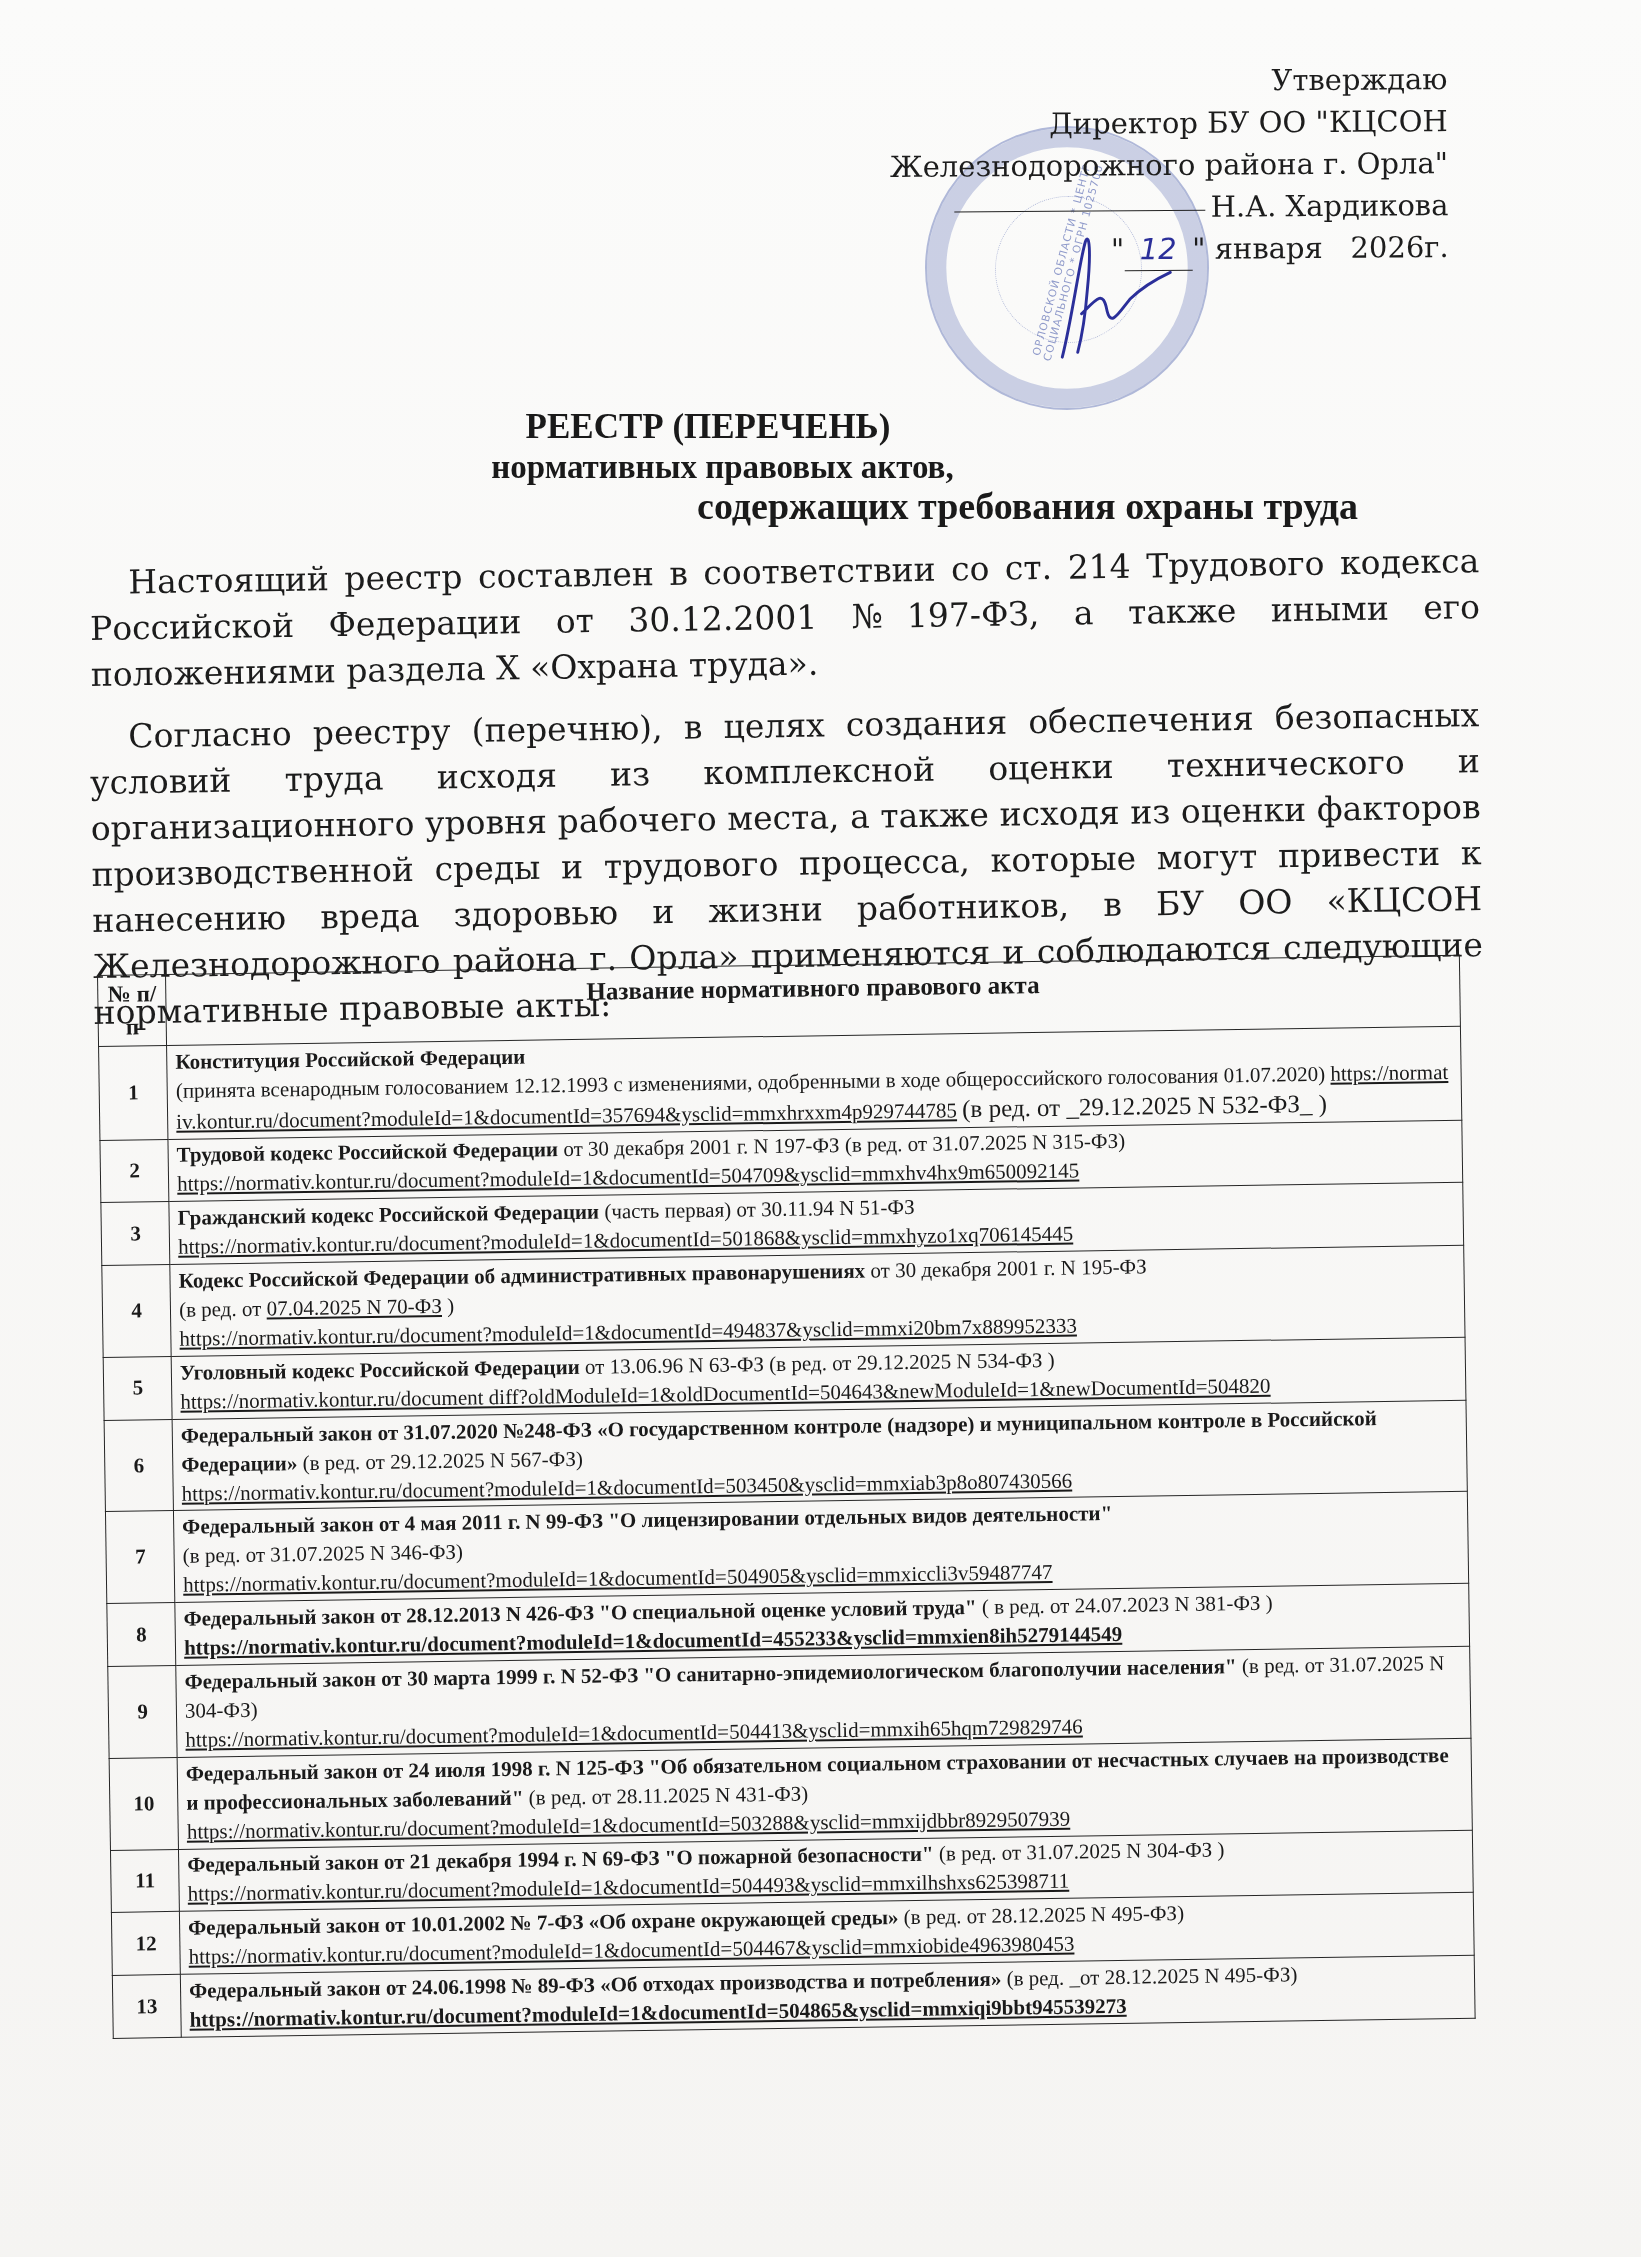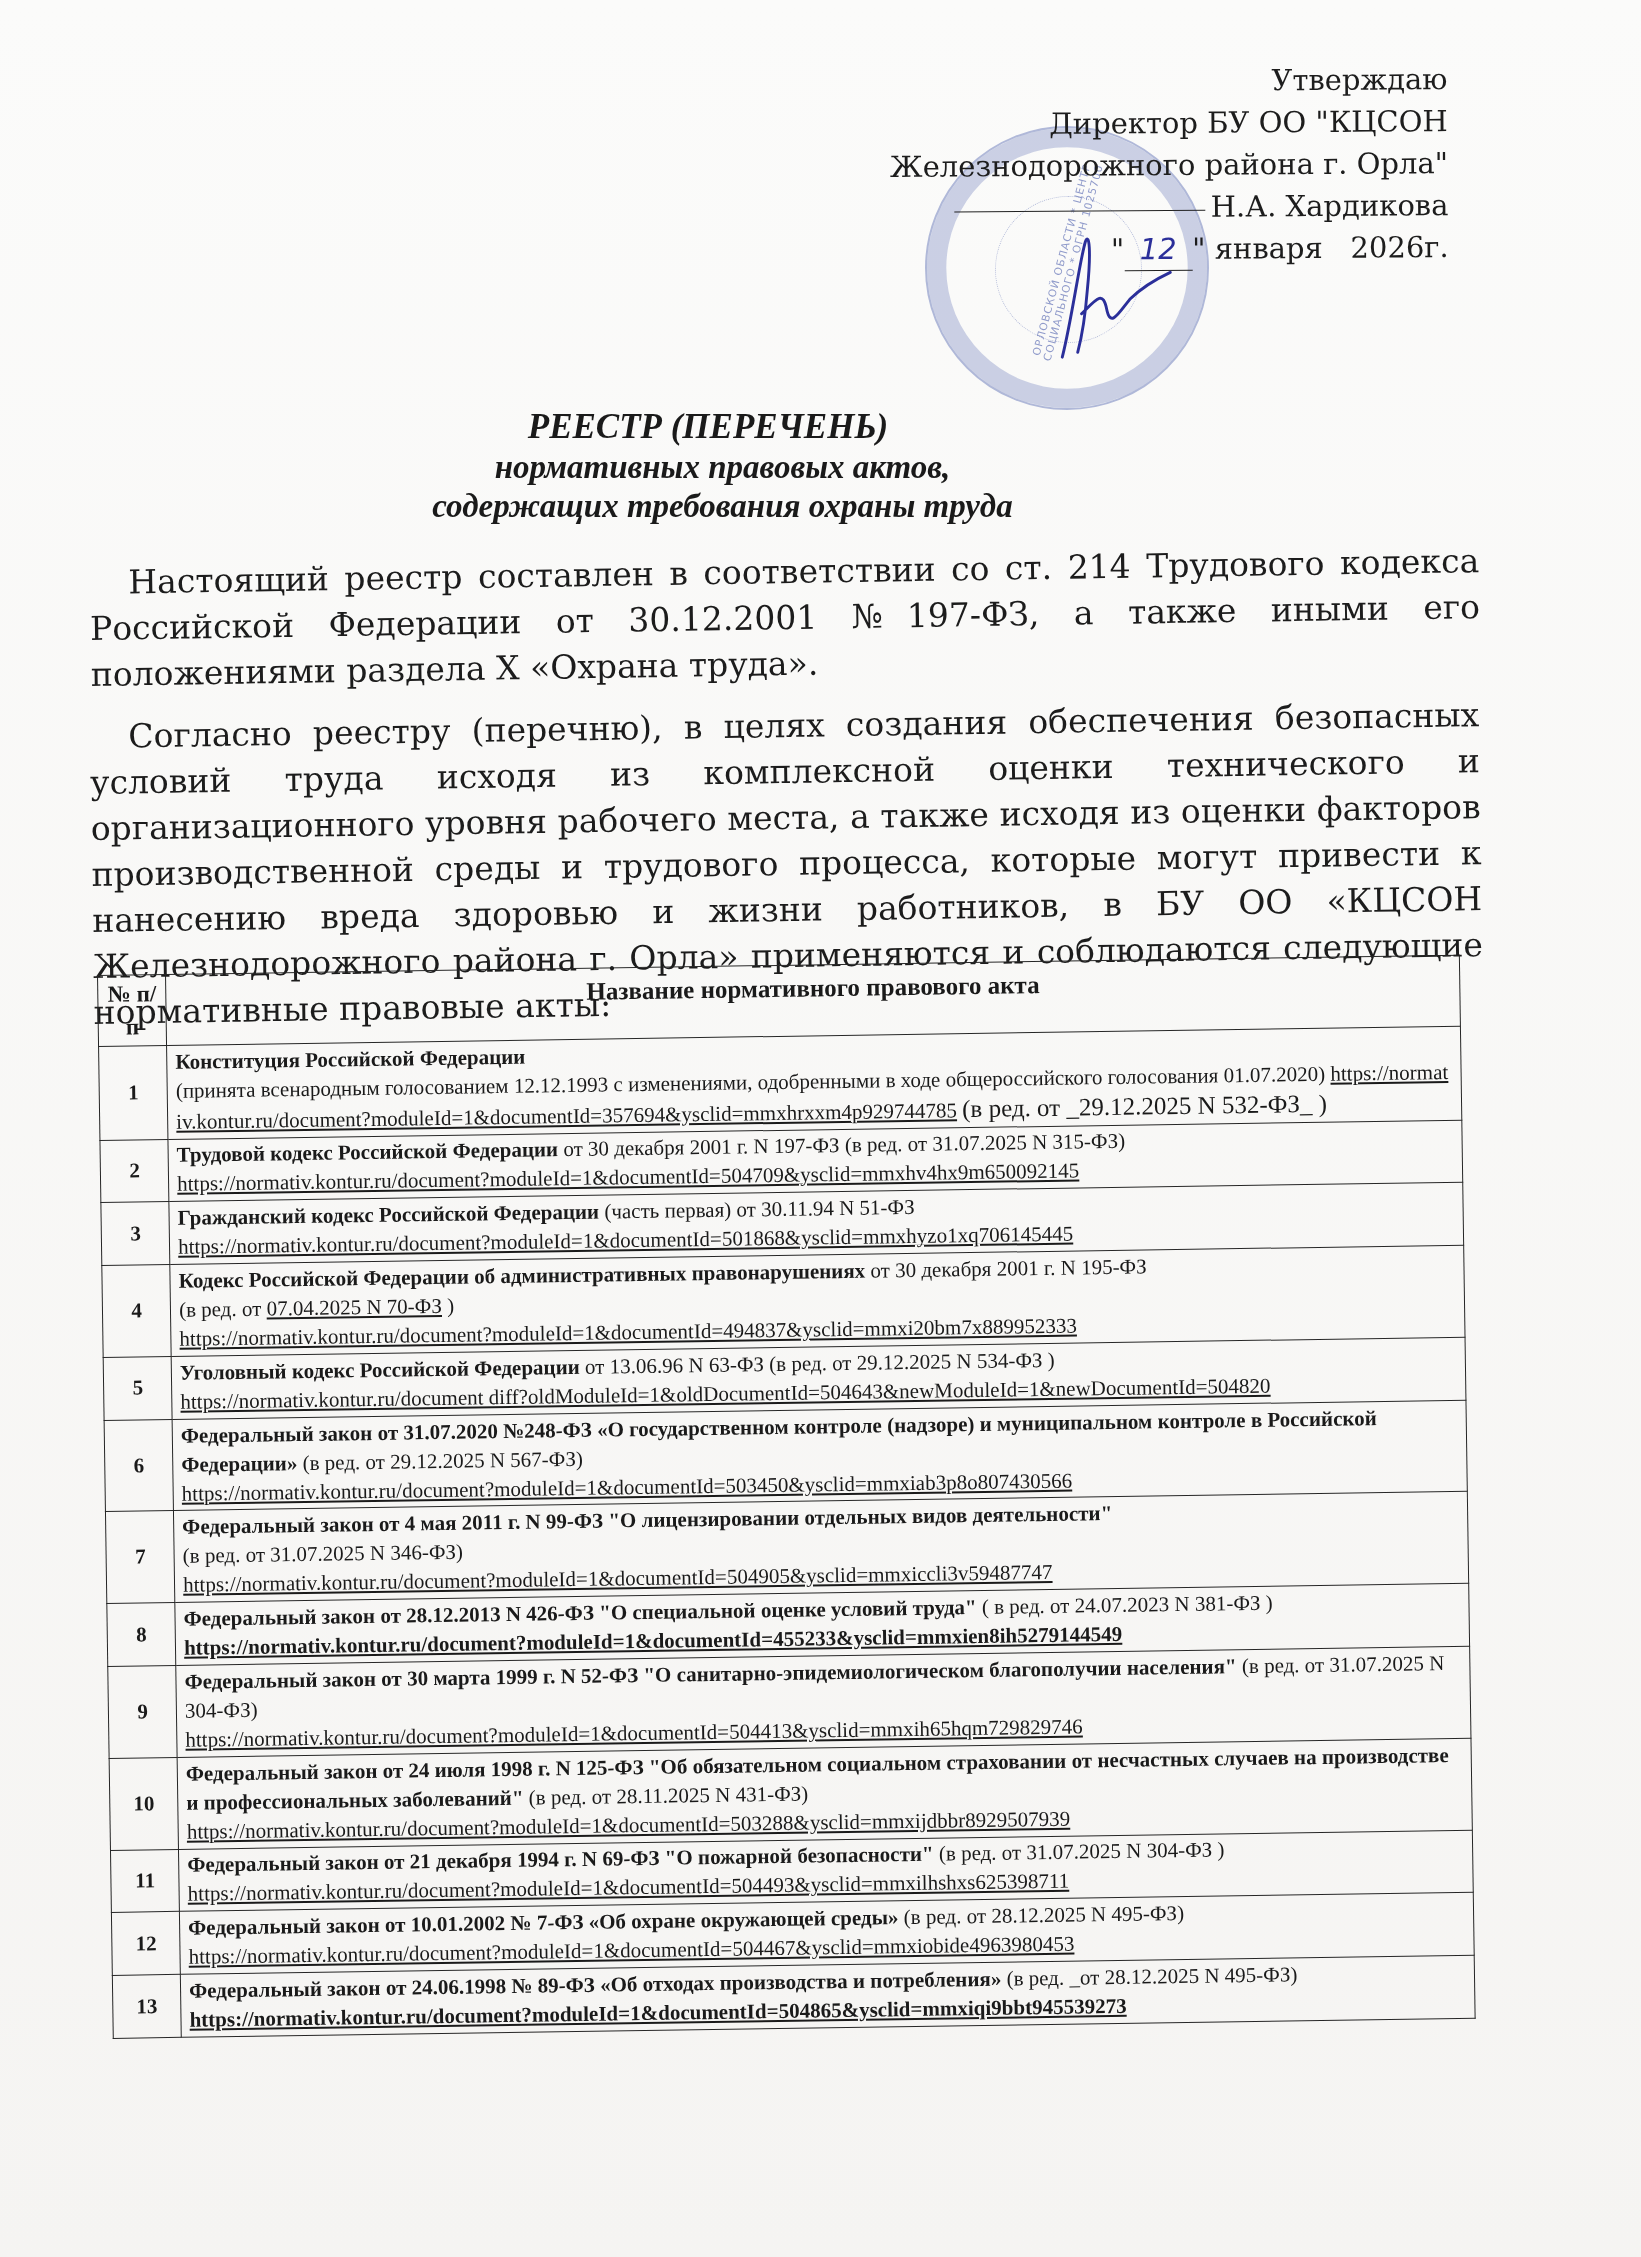--- a/index.html
+++ b/index.html
@@ -88,25 +88,24 @@
     }
     
     .title-block {
       position: absolute;
       left: 0; width: 1358px;
       top: 406px;
       text-align: center;
       font-family: "Liberation Serif", serif;
       font-weight: bold;
       z-index: 3;
-      font-style: italic;
     }
     .title-block .t1 { font-size: 35px; line-height: 42px; margin-left: 58px; }
     .title-block .t2 { font-size: 33px; line-height: 39px; margin-left: 87px; text-align: center; }
-    .title-block .t3 { font-size: 33px; line-height: 39px; margin-left: 87px; }
+    .title-block .t3 { font-size: 38px; line-height: 39px; margin-left: 87px; text-align: right; }
     
     .para {
       position: absolute;
       left: 89px;
       width: 1390px;
       font-family: "DejaVu Serif", serif;
       font-size: 33px;
       line-height: 46px;
       text-align: justify;
       text-indent: 39px;

